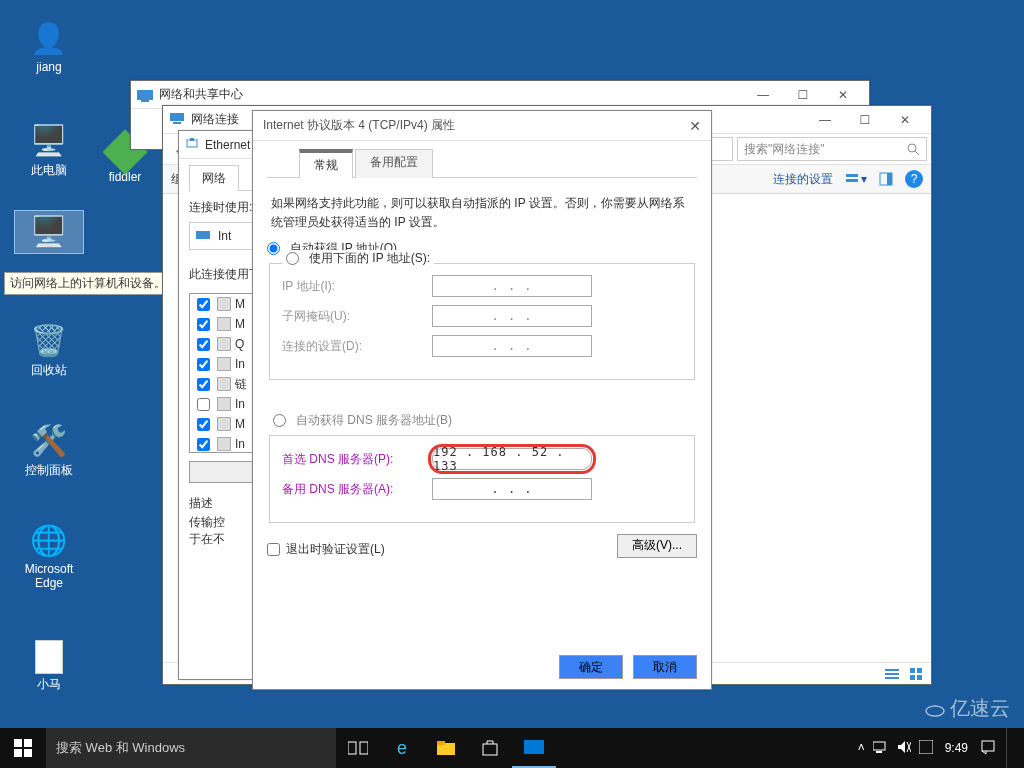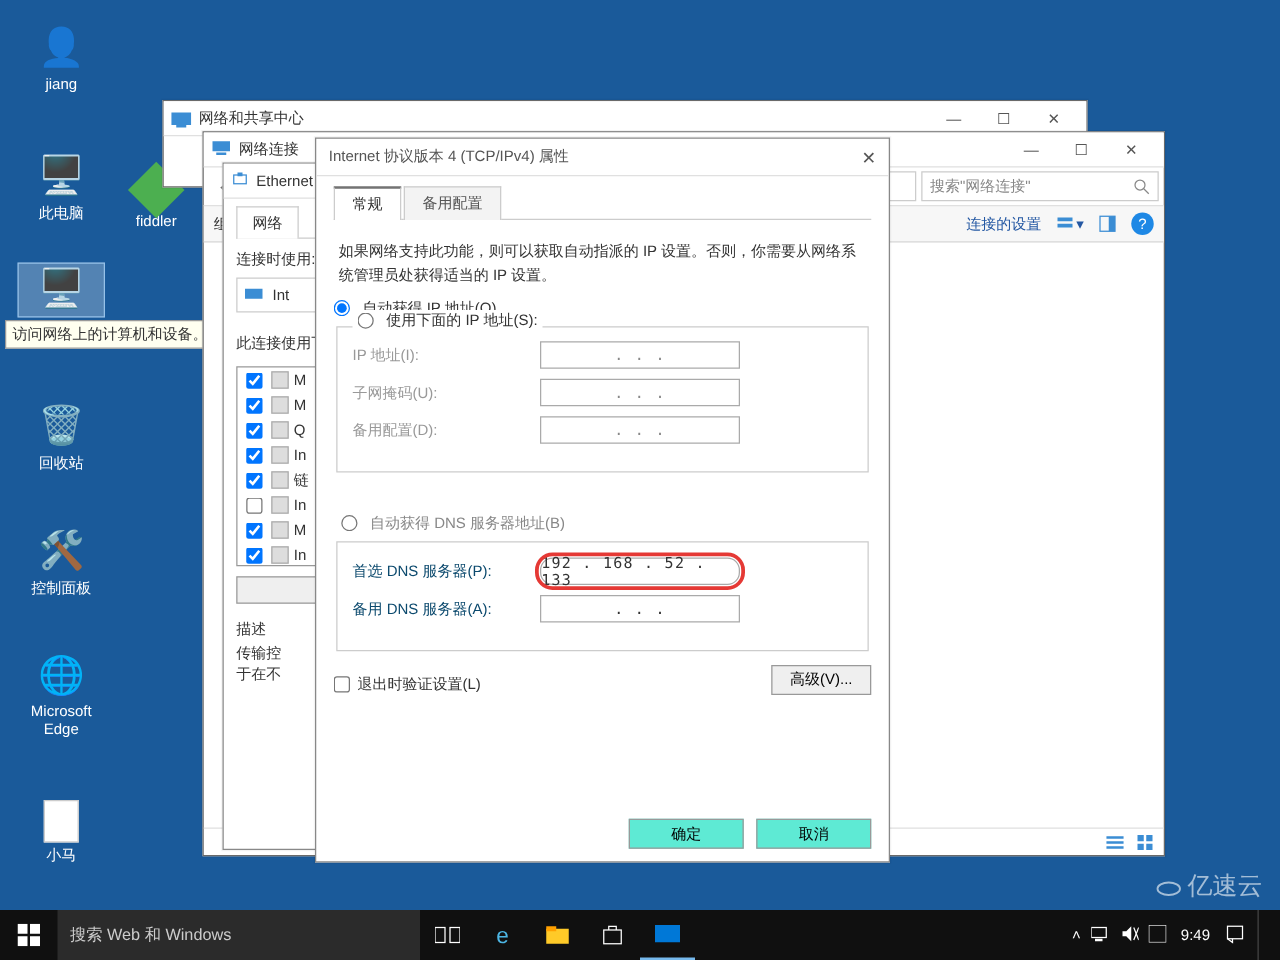--- a/index.html
+++ b/index.html
@@ -54,36 +54,36 @@
 .eth-desc { font-size:12px; color:#333; margin-top:2px; }
 
 
 #win-ipv4 { left: 252px; top: 110px; width: 460px; height: 580px; background:#fff; border:1px solid #888; }
 #win-ipv4 .dlg-title { height:30px; display:flex; align-items:center; padding:0 10px; font-size:12px; color:#555; border-bottom:1px solid #e0e0e0;}
 #win-ipv4 .dlg-title .spacer{flex:1;}
 #win-ipv4 .dlg-title .close { width:30px; text-align:right; font-size:14px; color:#555;}
 #win-ipv4 .dlg-body { padding: 8px 14px 12px; font-size:12px; color:#333; }
 .tabstrip { display:flex; font-size:12px; border-bottom:1px solid #ccc; }
 .tabstrip .tab { padding:4px 14px; border:1px solid #ccc; border-bottom:none; background:#fff; margin-right:2px; margin-bottom:-1px;}
-.tabstrip .tab.active { border-top:2px solid #737373; }
+.tabstrip .tab.active { border-top:4px solid #737373;margin-left:32px; }
 .tabstrip .tab:not(.active){ background:#f3f3f3; color:#555;}
 .info-text { font-size:12px; color:#333; margin:16px 4px 8px; line-height:1.6; }
 .fieldset { border:1px solid #ccc; padding:10px 12px 14px; margin:6px 2px 10px; position:relative; }
 .radio-row { display:flex; align-items:center; font-size:12px; margin:4px 0; gap:6px; }
 .radio-row input[type=radio]{ margin:0 4px 0 0; }
 .kv { display:flex; align-items:center; margin:8px 0; }
-.kv label { width:150px; font-size:12px; color:#0c4a6e; }
+.kv label { width:150px; font-size:12px; color:#a21caf; }
 .kv .ipbox { width:160px; height:22px; border:1px solid #aaa; background:#fff; display:flex; align-items:center; justify-content:center; font-family:Consolas,monospace; font-size:12px; letter-spacing:1px;}
 .kv.disabled label { color:#999; }
 .kv.disabled .ipbox { color:#888; }
 .ipbox.highlight { outline:3px solid #e53935; outline-offset:1px;border-radius:10px; }
 .chk-row { display:flex; align-items:center; gap:6px; font-size:12px; margin-top:8px;}
 .adv-btn { float:right; height:24px; padding:0 14px; font-size:12px; border:1px solid #999; background:#efefef; }
 .dlg-footer { position:absolute; bottom:10px; right:14px; display:flex; gap:10px; }
-.dlg-footer button { width:92px; height:24px; font-size:12px; border:1px solid #999; background:#5eead4; }
+.dlg-footer button { width:64px; height:24px; font-size:12px; border:1px solid #999; background:#3b82f6; }
 
 
 .taskbar { position:absolute; left:0; right:0; bottom:0; height:40px; background:#101010; display:flex; align-items:center; color:#fff; }
 .taskbar .start { width:46px; height:40px; display:flex; align-items:center; justify-content:center;}
 .taskbar .search { height:40px; width:290px; background:#2b2b2b; display:flex; align-items:center; padding:0 10px; color:#ccc; font-size:13px;}
 .taskbar .tbtn { width:44px; height:40px; display:flex; align-items:center; justify-content:center; }
 .taskbar .tray { margin-left:auto; display:flex; align-items:center; padding:0 8px; color:#fff; font-size:12px; }
 .taskbar .tray .clock { text-align:right; line-height:1.2; margin:0 8px; }
 .taskbar .tray span { margin:0 4px; }
 .watermark { position:absolute; right:14px; bottom:46px; color:rgba(255,255,255,0.6); font-size:20px; display:flex; align-items:center; gap:4px;}
@@ -102,21 +102,21 @@
     <div class="ico">🖥️</div>
     <div>此电脑</div>
   </div>
   <div class="desktop-icon" style="left:90px; top:136px;">
     <div class="ico" style="background:#4caf50; width:32px; height:32px; transform:rotate(45deg);"></div>
     <div>fiddler</div>
   </div>
   <div class="desktop-icon selected" style="left:14px; top:210px;">
     <div class="ico">🖥️</div>
   </div>
-  <div class="tooltip" style="left:4px; top:256px;">访问网络上的计算机和设备。</div>
+  <div class="tooltip" style="left:4px; top:272px;">访问网络上的计算机和设备。</div>
   <div class="desktop-icon" style="left:14px; top:320px;">
     <div class="ico">🗑️</div>
     <div>回收站</div>
   </div>
   <div class="desktop-icon" style="left:14px; top:420px;">
     <div class="ico">🛠️</div>
     <div>控制面板</div>
   </div>
   <div class="desktop-icon" style="left:14px; top:520px;">
     <div class="ico" style="color:#1c6db8;">🌐</div>
@@ -314,21 +314,21 @@
       </div>
       <div class="kv disabled">
           <label>IP 地址(I):</label>
           <div class="ipbox">.       .       .</div>
         </div>
       <div class="kv disabled">
           <label>子网掩码(U):</label>
           <div class="ipbox">.       .       .</div>
         </div>
       <div class="kv disabled">
-          <label>备用配置(D):</label>
+          <label>连接的设置(D):</label>
           <div class="ipbox">.       .       .</div>
         </div>
     </div>
 
     <div class="radio-row" style="margin-left:6px; color:#888;margin-top:32px;">
       <input type="radio" name="dnsmode" style="">
       <span>自动获得 DNS 服务器地址(B)</span>
     </div>
     <div class="fieldset" style="padding-top:4px;">
       <div class="kv">

